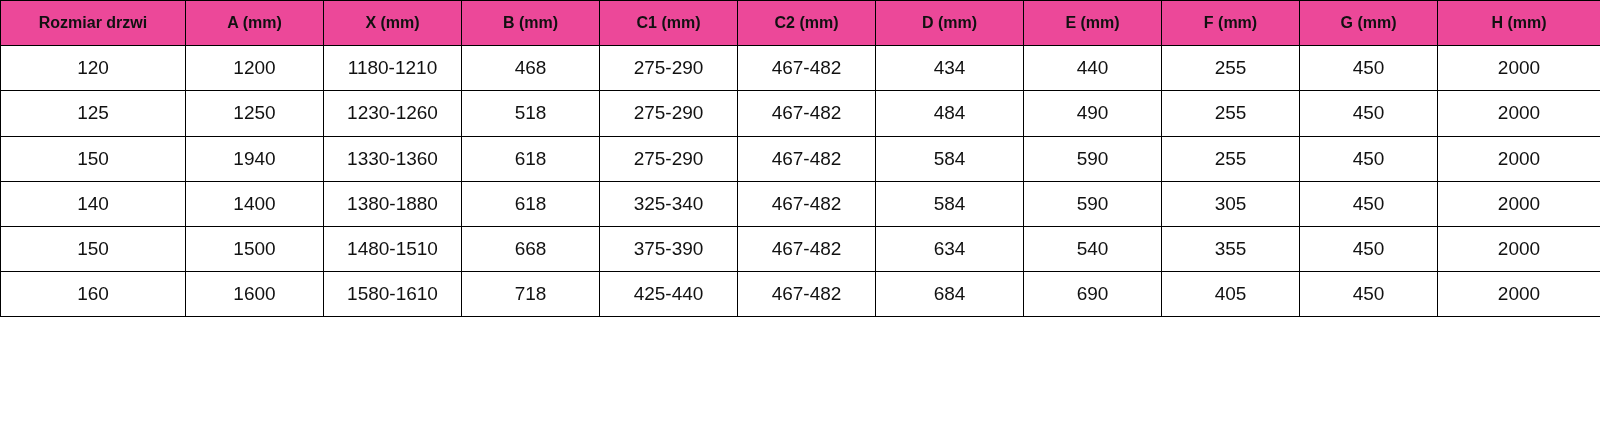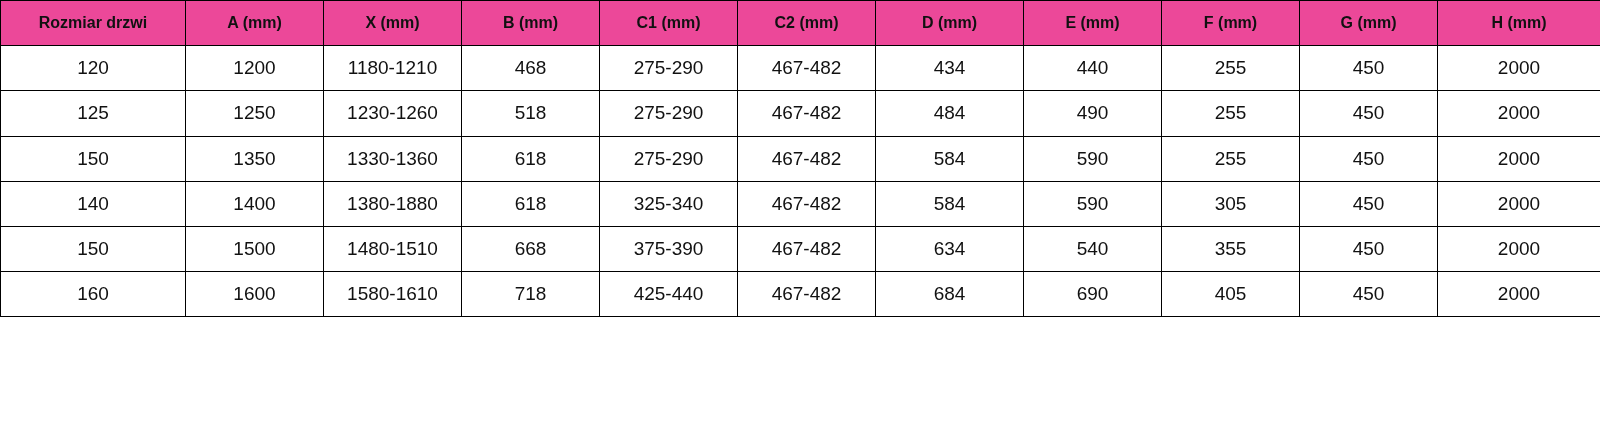--- a/index.html
+++ b/index.html
@@ -113,21 +113,21 @@
         <td>275-290</td>
         <td>467-482</td>
         <td>484</td>
         <td>490</td>
         <td>255</td>
         <td>450</td>
         <td>2000</td>
       </tr>
       <tr>
         <td>150</td>
-        <td>1350</td>
+        <td>1940</td>
         <td>1330-1360</td>
         <td>618</td>
         <td>275-290</td>
         <td>467-482</td>
         <td>584</td>
         <td>590</td>
         <td>255</td>
         <td>450</td>
         <td>2000</td>
       </tr>

